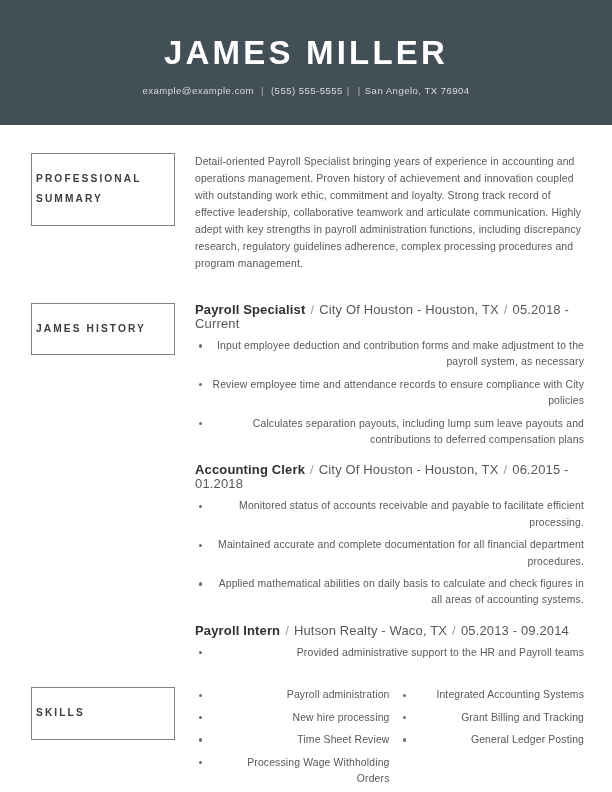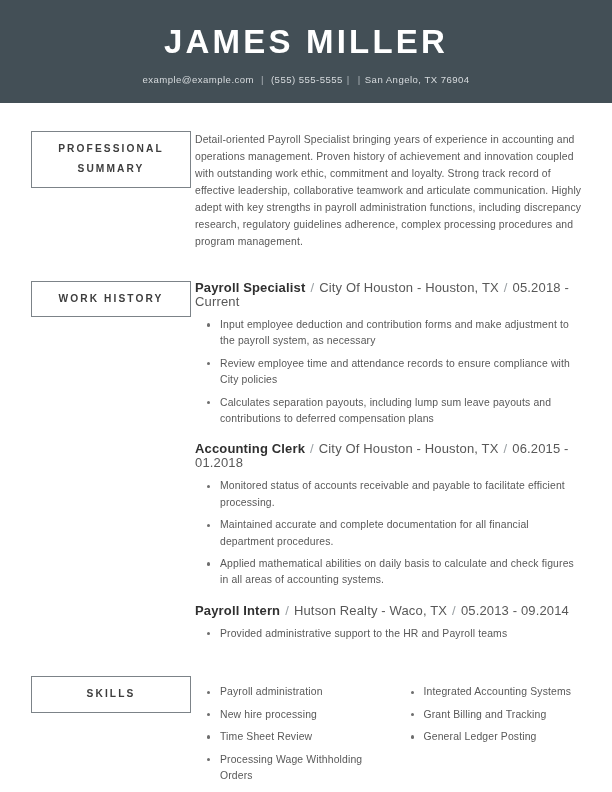--- a/index.html
+++ b/index.html
@@ -17,21 +17,21 @@
   .page {
     position: relative;
     width: 612px;
     height: 792px;
     background: #ffffff;
   }
 
   
   .header {
     background: #434f56;
-    height: 103px;
+    height: 125px;
     width: 100%;
     box-sizing: border-box;
     display: flex;
     flex-direction: column;
     align-items: center;
     justify-content: center;
     padding-top: 6px;
   }
   .name {
     color: #ffffff;
@@ -67,23 +67,22 @@
   }
   .label-col {
     width: 195px;
     flex: 0 0 195px;
     padding-left: 31px;
     box-sizing: border-box;
   }
   .label-box {
     border: 1.4px solid #7c8388;
     box-sizing: border-box;
-    width: 160px;
-    padding: 7px 4px;
-    text-align: center;
+    width: 144px;
+    padding: 15px 4px;
     color: #3d3d3d;
     font-size: 10.2px;
     font-weight: bold;
     letter-spacing: 2.1px;
     line-height: 2.0;
   }
   .label-box .line2 { display: block; }
   .body-col {
     flex: 1 1 auto;
     padding-right: 28px;
@@ -114,22 +113,23 @@
   .job-title {
     font-weight: bold;
     color: #303030;
   }
   .job-sep {
     color: #9aa0a4;
     padding: 0 5px;
   }
   ul.bullets {
     list-style: none;
-    margin: 8px;
+    margin: 0;
     padding: 0;
+    text-align: right;
   }
   ul.bullets li {
     position: relative;
     padding-left: 17px;
     font-size: 10.4px;
     line-height: 16.4px;
     color: #585858;
     letter-spacing: 0.15px;
     margin-bottom: 6px;
   }
@@ -183,21 +183,21 @@
           <span class="line2">SUMMARY</span>
         </div>
       </div>
       <div class="body-col">
         <p class="summary-text">Detail-oriented Payroll Specialist bringing years of experience in accounting and operations management. Proven history of achievement and innovation coupled with outstanding work ethic, commitment and loyalty. Strong track record of effective leadership, collaborative teamwork and articulate communication. Highly adept with key strengths in payroll administration functions, including discrepancy research, regulatory guidelines adherence, complex processing procedures and program management.</p>
       </div>
     </div>
 
     <div class="section" id="work-section">
       <div class="label-col">
-        <div class="label-box">WORK HISTORY</div>
+        <div class="label-box">JAMES HISTORY</div>
       </div>
       <div class="body-col">
 
         <div class="job">
           <div class="job-head">
             <span class="job-title">Payroll Specialist</span><span class="job-sep">/</span><span>City Of Houston - Houston, TX</span><span class="job-sep">/</span><span>05.2018 - Current</span>
           </div>
           <ul class="bullets">
             <li>Input employee deduction and contribution forms and make adjustment to the payroll system, as necessary</li>
             <li>Review employee time and attendance records to ensure compliance with City policies</li>

